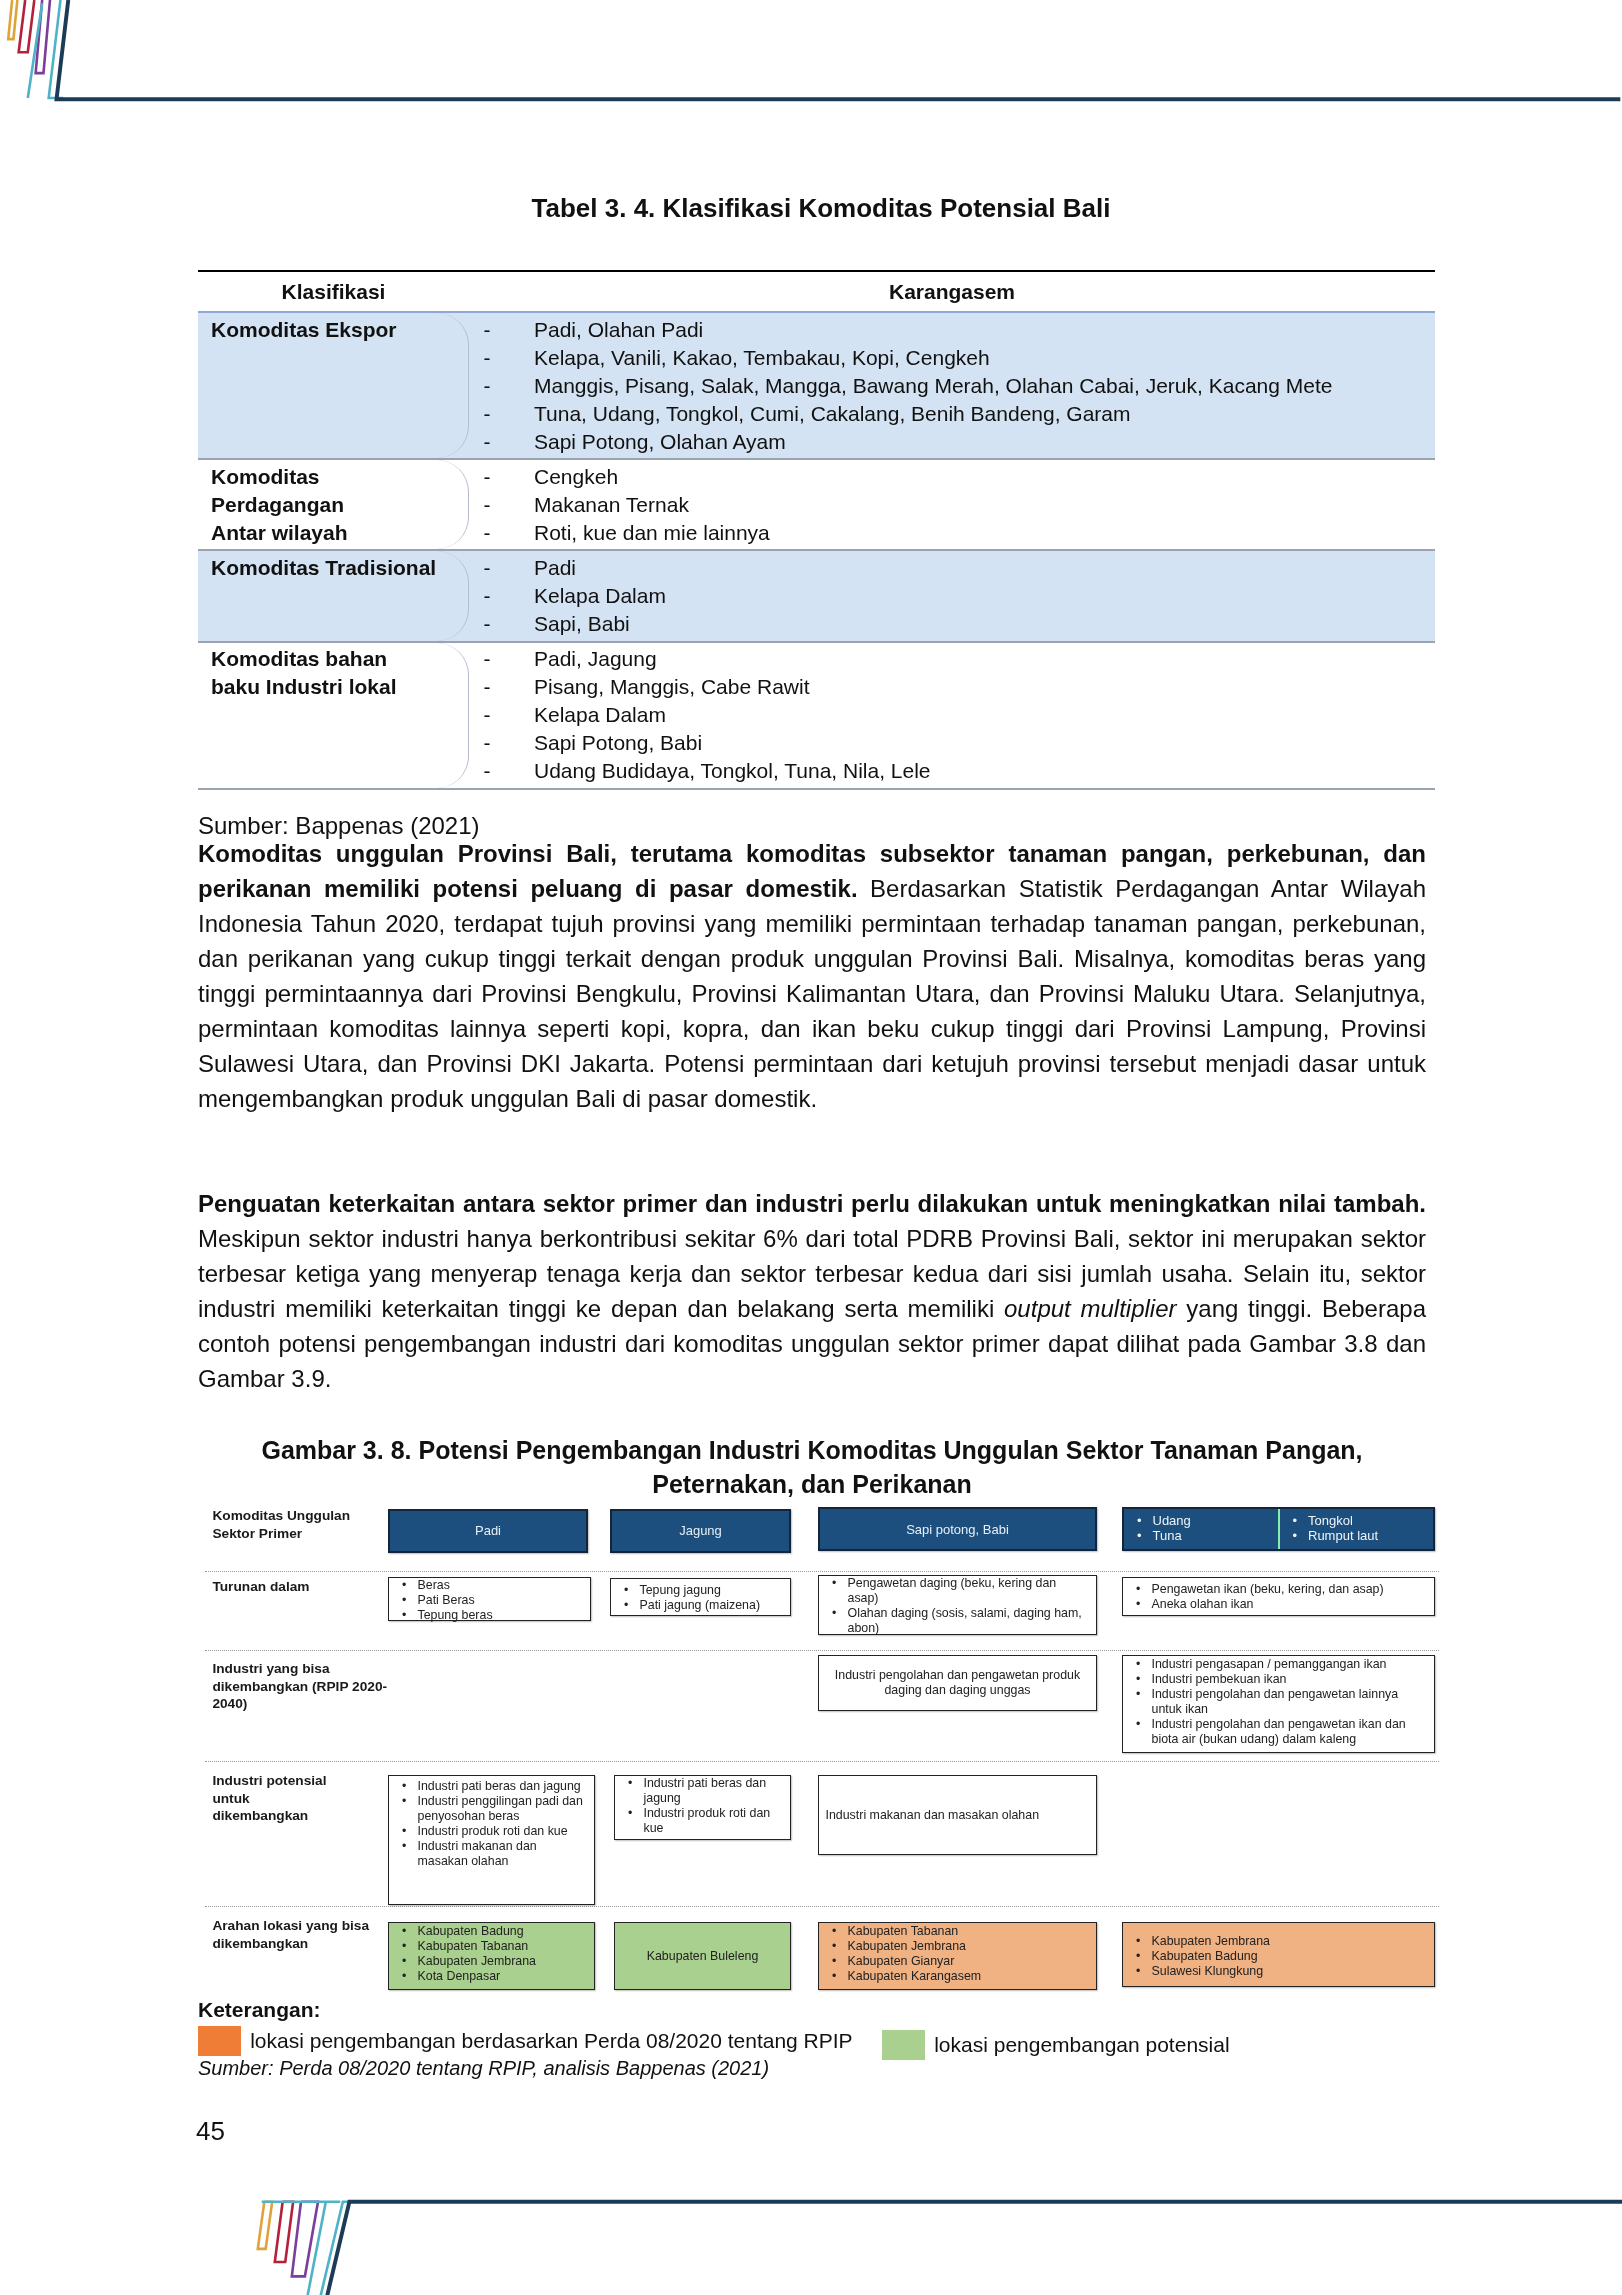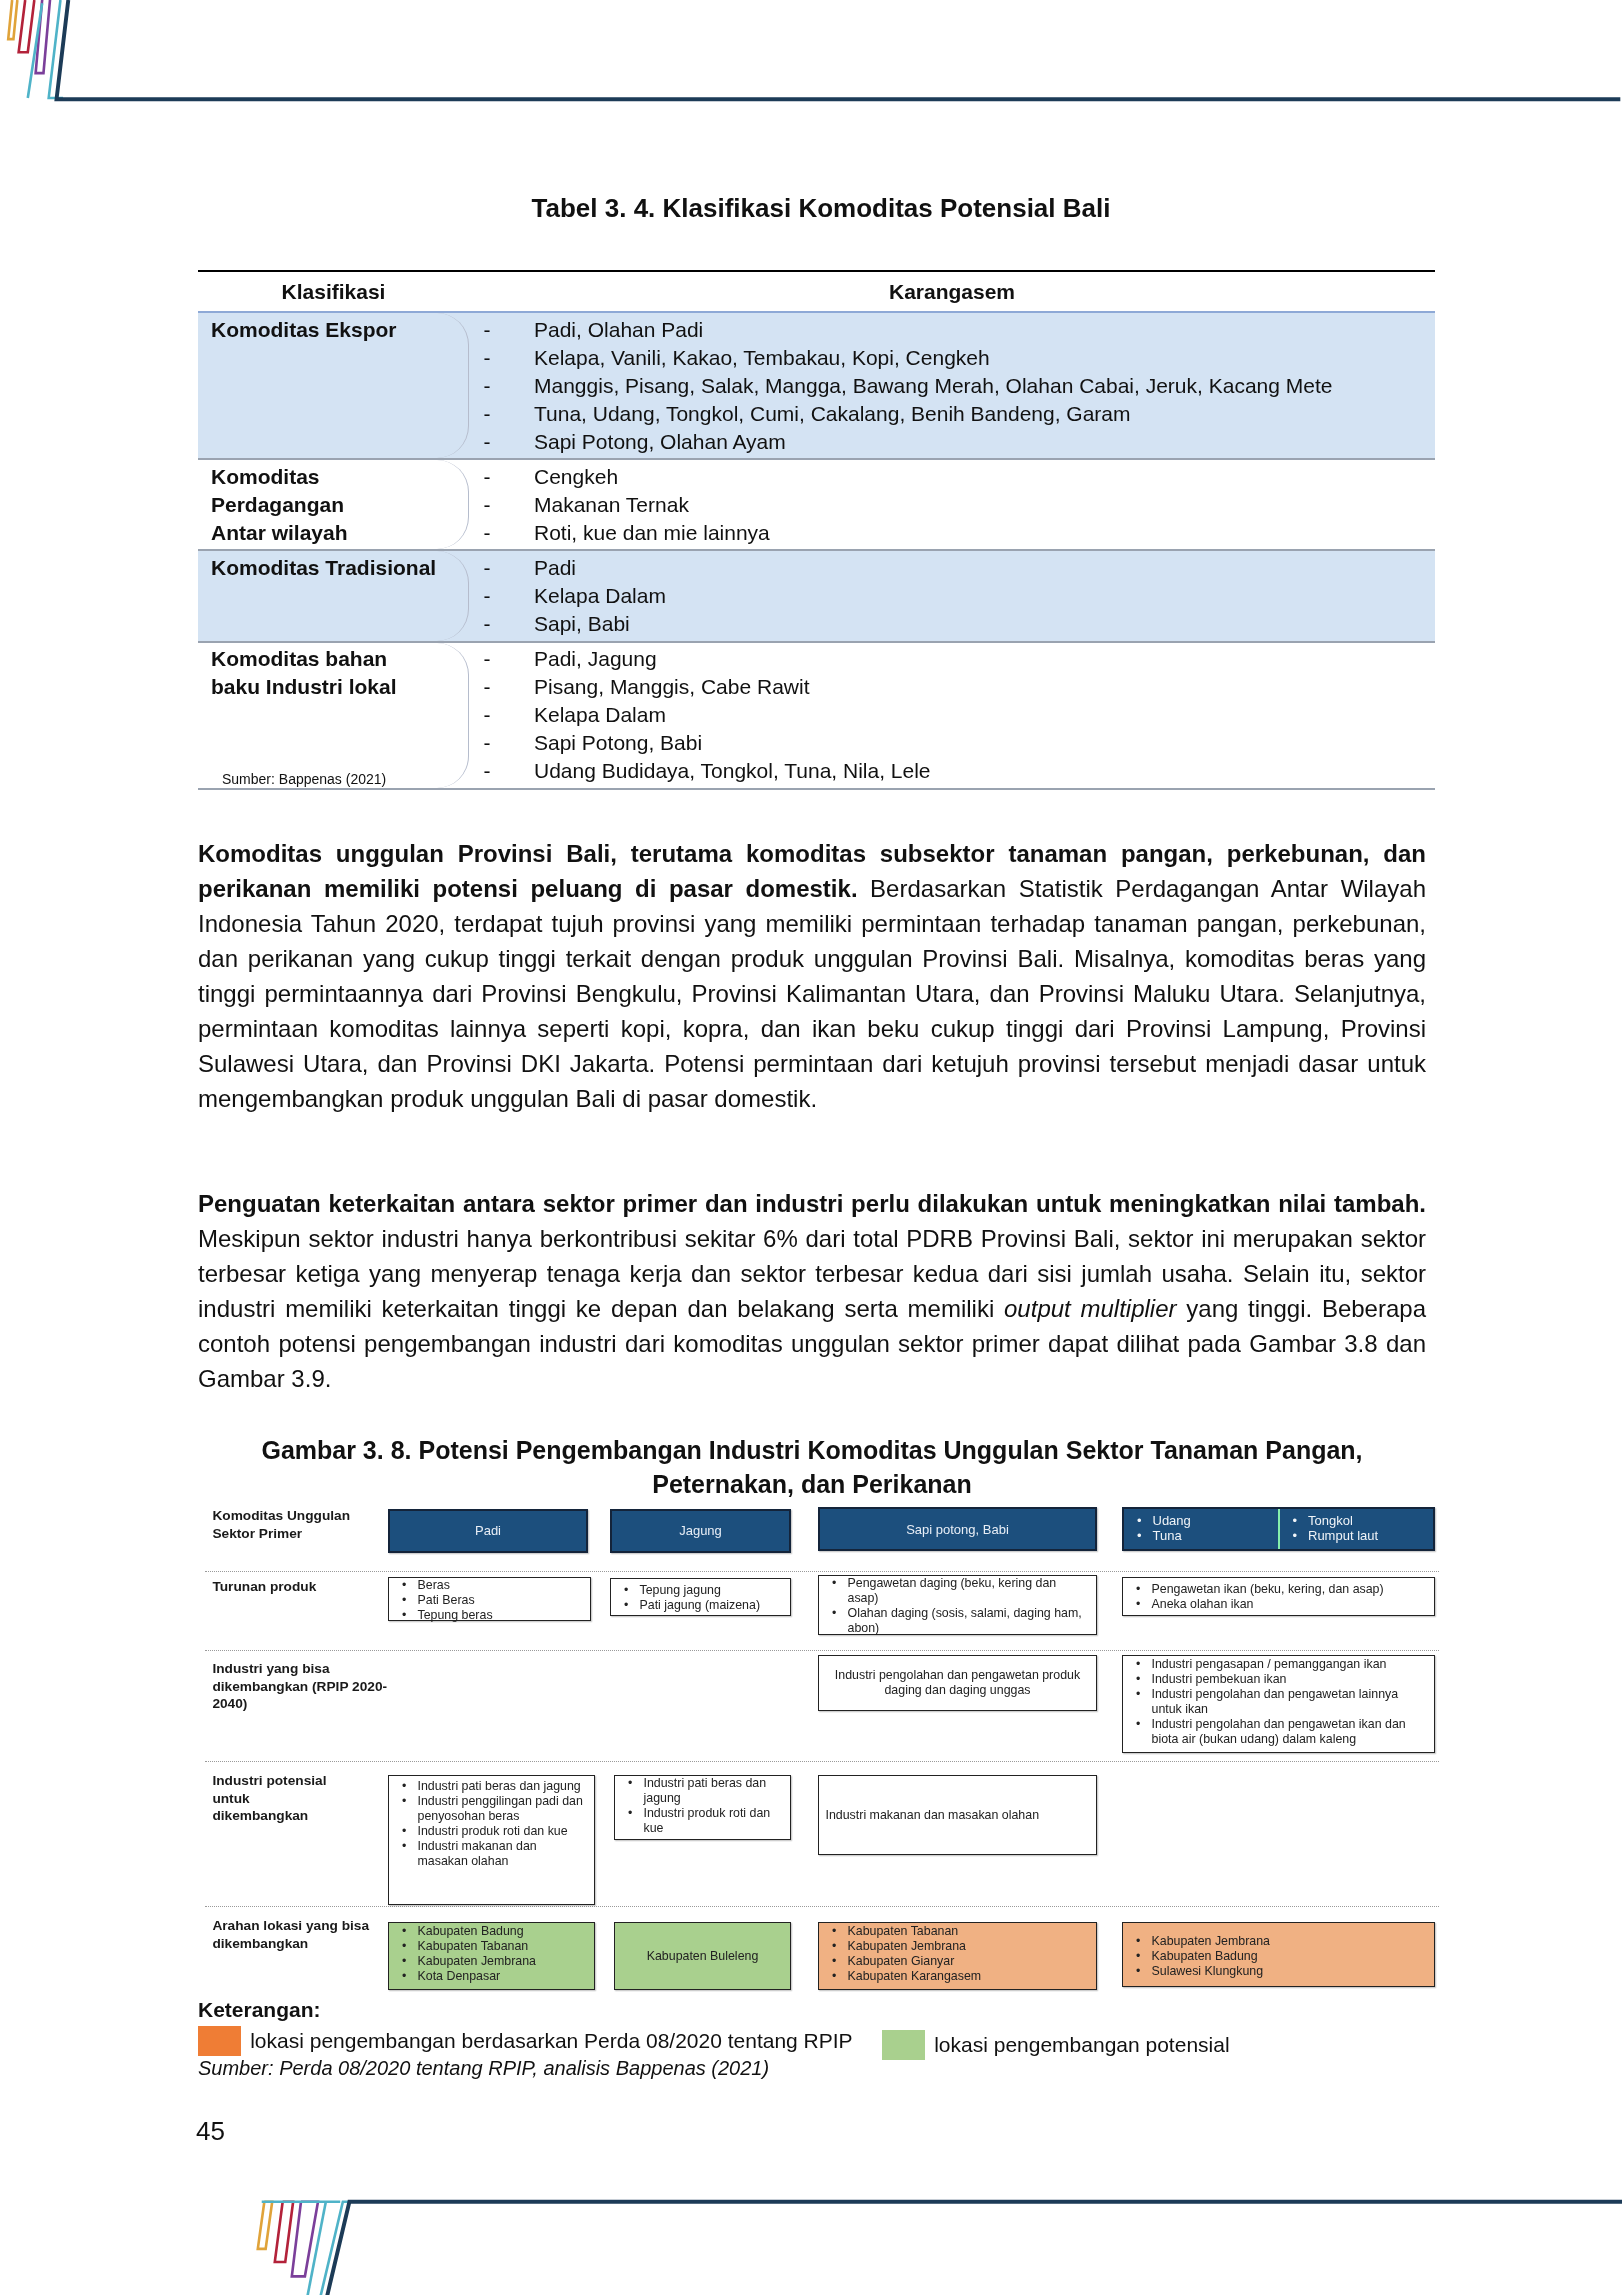--- a/index.html
+++ b/index.html
@@ -19,21 +19,21 @@
   .ktable { left: 198px; top: 270px; width: 1237px; border-top: 2.6px solid #000; }
   .ktable .thead { display: flex; height: 41px; align-items: center; font-weight: bold; font-size: 21px; border-bottom: 2.6px solid #8ea9d6; }
   .ktable .thead .c1 { width: 271px; text-align: center; }
   .ktable .thead .c2 { flex: 1; text-align: center; }
   .krow { display: flex; border-bottom: 2px solid #9aa3b0; }
   .krow.shaded { background: #d4e3f3; }
   .krow .c1 { width: 271px; padding: 2.6px 13px; font-weight: bold; font-size: 21px; line-height: 28px; border-right: 1.3px solid #b5bccc; border-radius: 32px; }
   .krow .c2 { flex: 1; padding: 2.6px 0; }
   .kitem { display: flex; font-size: 21px; line-height: 28px; }
   .kitem .dash { width: 65px; padding-left: 14.4px; }
-  .source1 { left: 198px; top: 771px; font-size: 14px; margin-left: 24px; }
+  .source1 { left: 198px; top: 812px; font-size: 24px; }
 
   
   .para { left: 198px; width: 1228px; font-size: 24px; line-height: 35px; text-align: justify; }
   .para b { font-weight: bold; }
   .p1 { top: 836px; }
   .p2 { top: 1186px; }
 
   
   .fig-title { left: 198px; width: 1228px; top: 1433px; text-align: center; font-weight: bold; font-size: 25px; line-height: 34px; }
 
@@ -181,21 +181,21 @@
 </div>
 
 <div class="abs fig-title">
   <div>Gambar 3. 8. Potensi Pengembangan Industri Komoditas Unggulan Sektor Tanaman Pangan,</div>
   <div>Peternakan, dan Perikanan</div>
 </div>
 
 <div class="abs diagram">
 
   <div class="rowlabel" style="top:9.2px;width:157px;">Komoditas  Unggulan Sektor Primer</div>
-  <div class="rowlabel" style="top:80px;width:157px;">Turunan produk</div>
+  <div class="rowlabel" style="top:80px;width:157px;">Turunan dalam</div>
   <div class="rowlabel" style="top:162px;width:177px;">Industri yang bisa dikembangkan (RPIP 2020-2040)</div>
   <div class="rowlabel" style="top:274px;width:131px;">Industri potensial untuk dikembangkan</div>
   <div class="rowlabel" style="top:419px;width:157px;">Arahan lokasi yang bisa dikembangkan</div>
 
   <div class="sep" style="top:73px;"></div>
   <div class="sep" style="top:152px;"></div>
   <div class="sep" style="top:263px;"></div>
   <div class="sep" style="top:408px;"></div>
 
   <div class="box hdr" style="left:190px;top:10.5px;width:200px;height:44px;">

